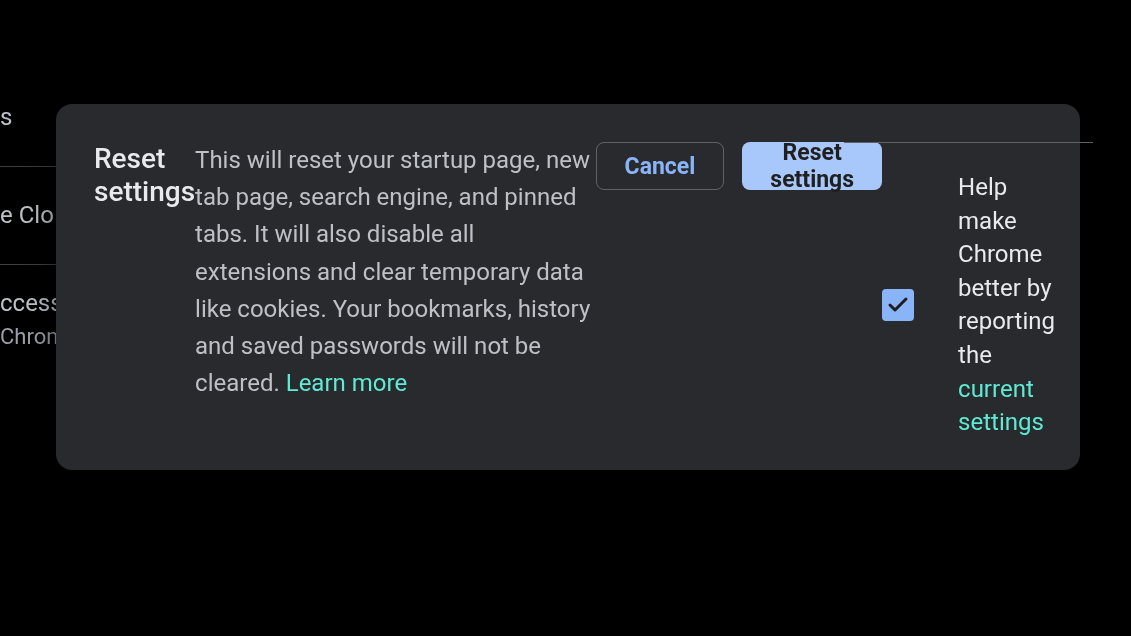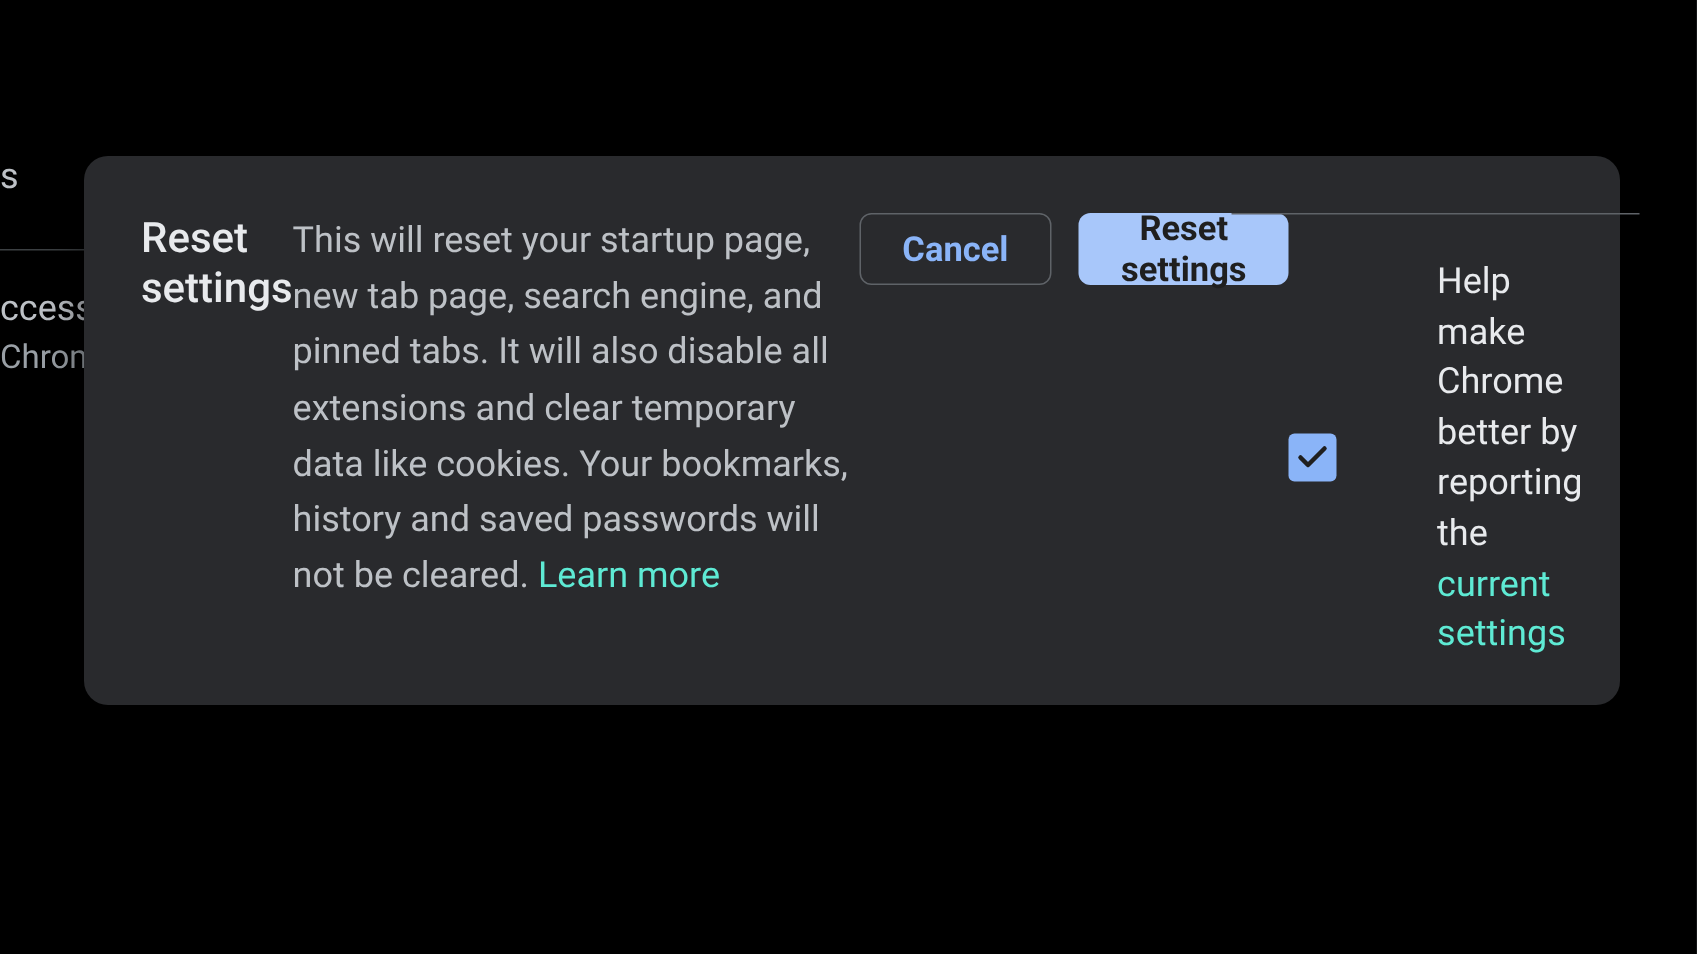--- a/index.html
+++ b/index.html
@@ -89,21 +89,21 @@
     .btn.primary {
       background: #a8c7fa;
       color: #1f1f1f;
     }
     .footer {
       border-top: 1px solid #5f6368;
       margin: 0 -38px;
       padding: 28px 38px 30px 38px;
       display: flex;
       align-items: center;
-      gap: 67px;
+      gap: 44px;
     }
     .checkbox {
       width: 32px;
       height: 32px;
       border-radius: 4px;
       background: #8ab4f8;
       display: inline-flex;
       align-items: center;
       justify-content: center;
       cursor: pointer;
@@ -115,20 +115,23 @@
       color: #e8eaed;
       line-height: 1.4;
     }
   </style>
 </head>
 <body>
 
 <div class="bg-rows">
   <div class="bg-row no-border">
       <span>s</span>
+    </div>
+  <div class="bg-row">
+      <span>e Clo</span>
     </div>
   <div class="bg-row" style="height:120px;display:block;padding-top:24px">
     <span>ccess</span>
     <span class="sub">Chrom</span>
   </div>
 </div>
 
 <div class="dialog">
   <h1 class="dialog-title">Reset settings</h1>
   <p class="dialog-body">

